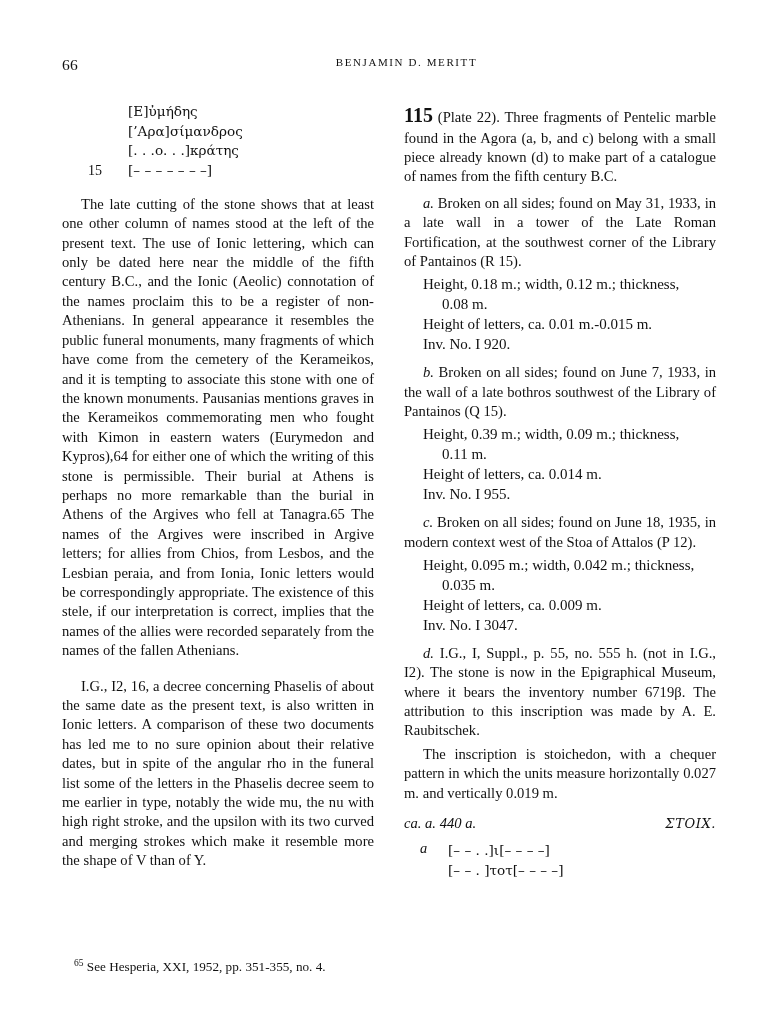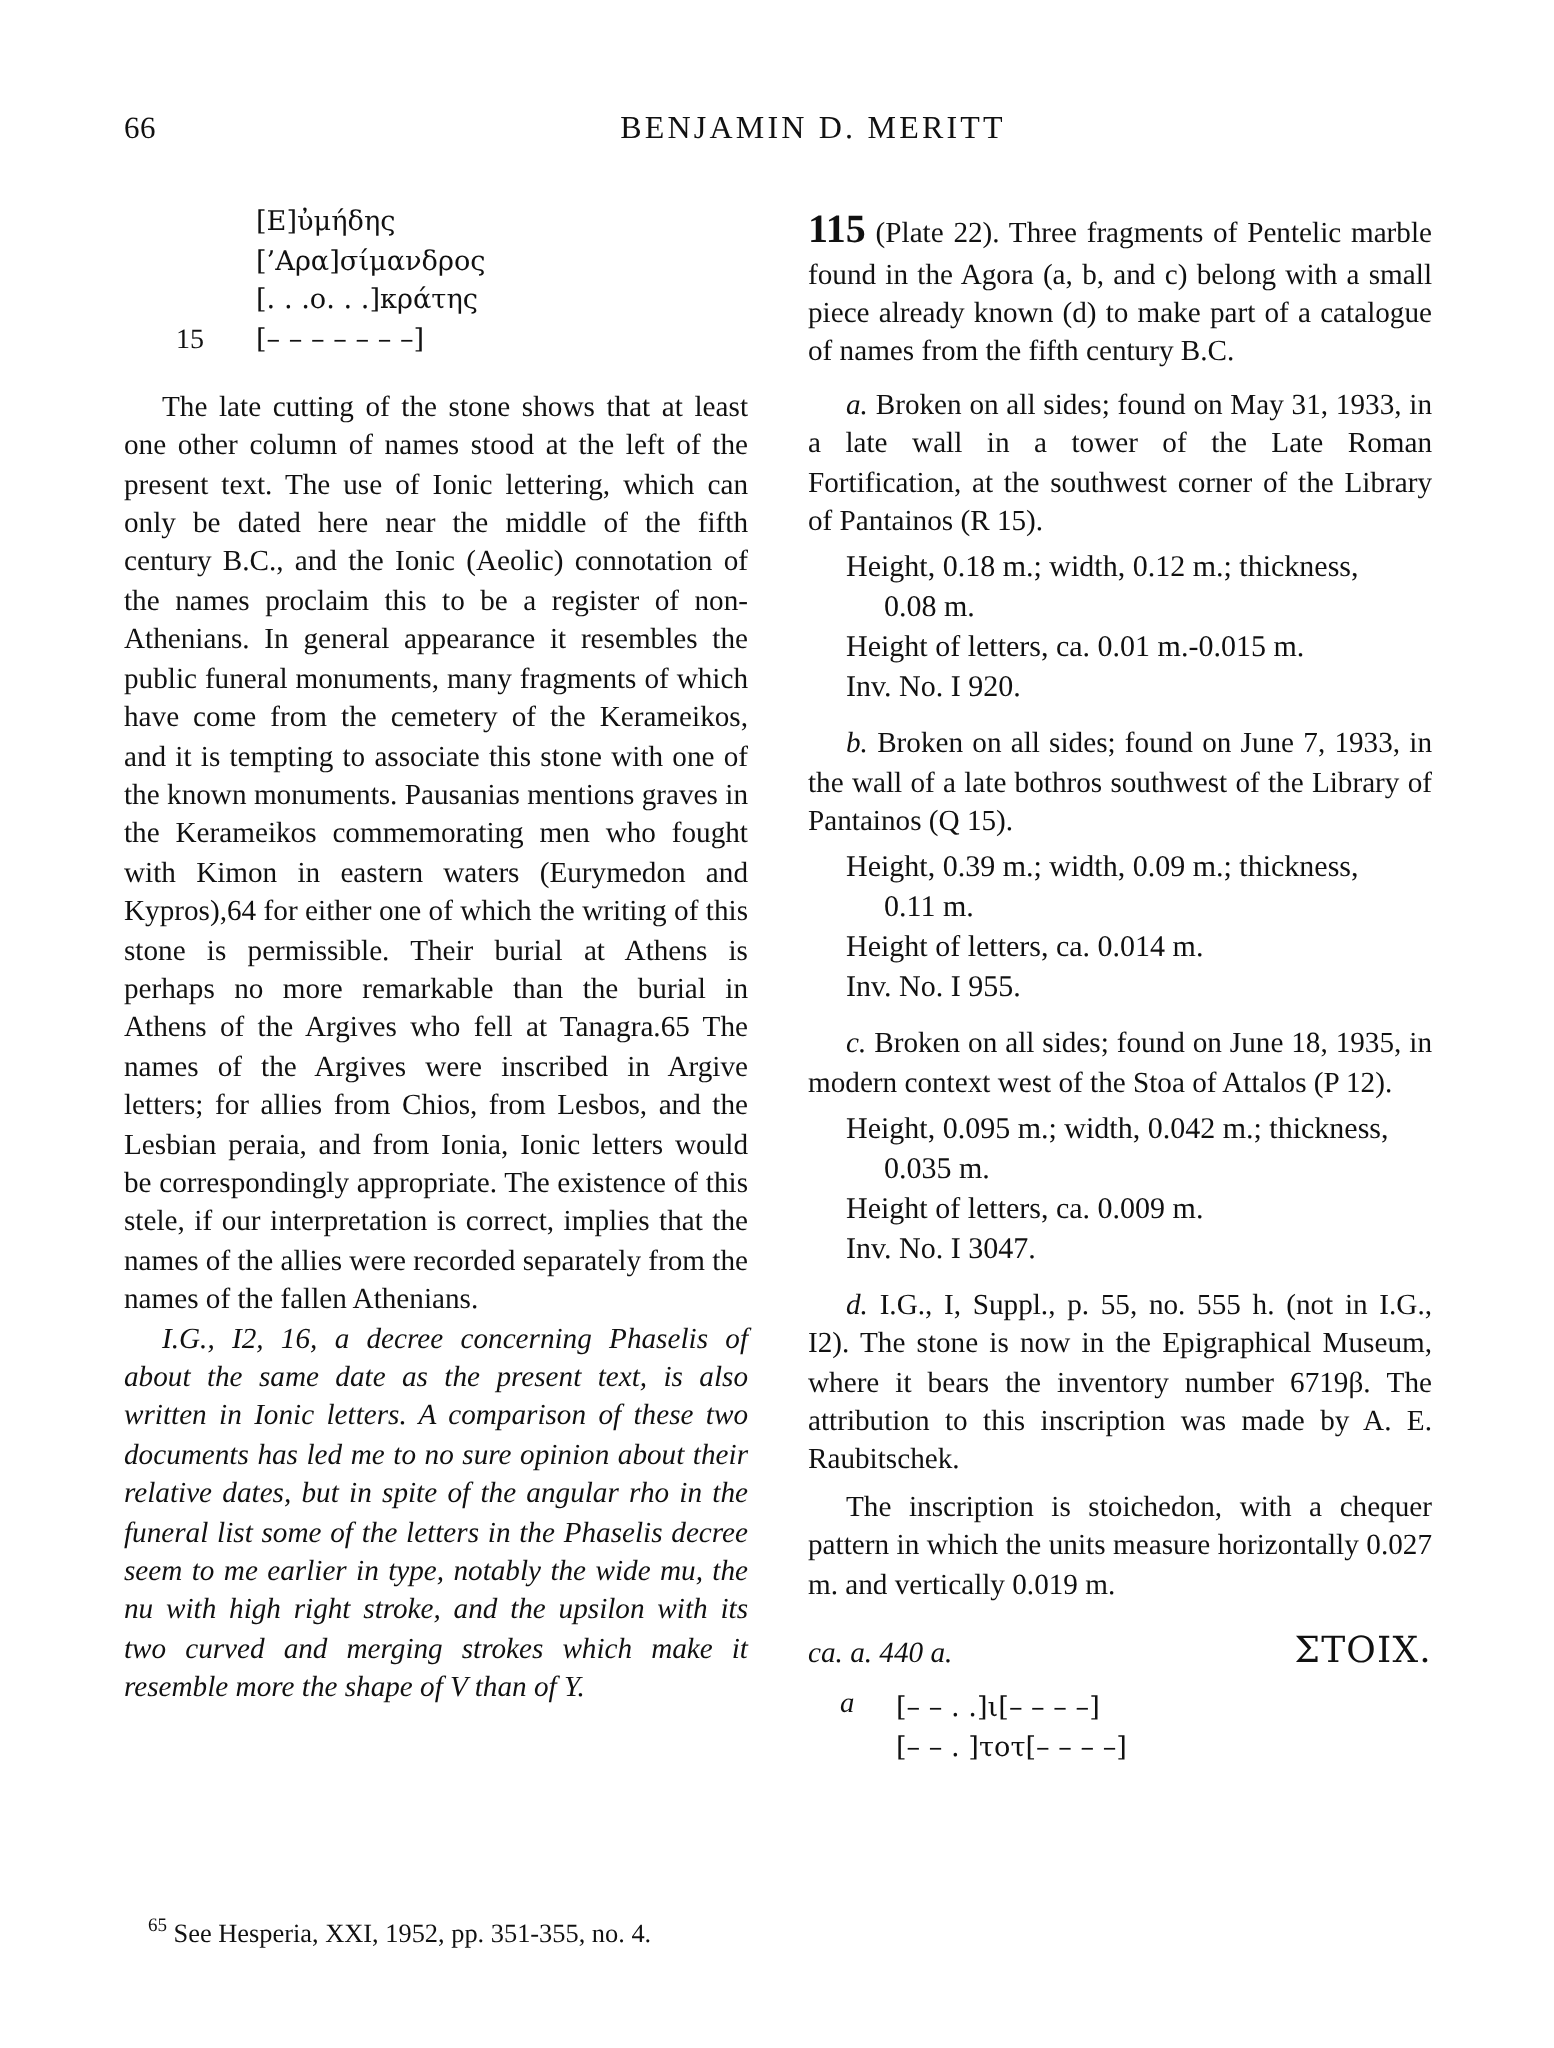--- a/index.html
+++ b/index.html
@@ -31,21 +31,21 @@
   }
   .folio {
     position: absolute;
     left: 0;
     top: 0;
     font-size: 15.5px;
     letter-spacing: 0.2px;
   }
   .author {
     text-align: center;
-    font-size: 16px;
+    font-size: 11px;
     letter-spacing: 1.6px;
     padding-left: 8px;
   }
   
   .cols {
     display: flex;
     gap: 30px;
     align-items: flex-start;
   }
   .col {
@@ -54,21 +54,21 @@
   p {
     margin: 0;
     font-size: 14.6px;
     line-height: 1.33;
     text-align: justify;
     text-justify: inter-word;
     hyphens: none;
   }
   p.indent { text-indent: 19px; }
   p.noindent { text-indent: 0; }
-  p + p { margin-top: 0; font-style: italic; }
+  p + p { margin-top: 16px; }
 
   
   .inscr {
     margin: 0 0 14px 0;
     font-size: 14.4px;
     line-height: 1.44;
   }
   .inscr .line {
     display: flex;
     align-items: baseline;
@@ -111,21 +111,22 @@
   .stoich-line {
     display: flex;
     justify-content: space-between;
     align-items: baseline;
     margin-top: 12px;
     font-size: 14.6px;
   }
   .stoich-line .right {
     letter-spacing: 0.6px;
     font-family: "DejaVu Serif", serif;
-    font-size: 18px;
+    font-size: 13px;
+    font-style: italic;
   }
   .frag {
     margin-top: 8px;
     display: flex;
     font-size: 14.4px;
   }
   .frag .label {
     width: 44px;
     padding-left: 16px;
     box-sizing: border-box;

